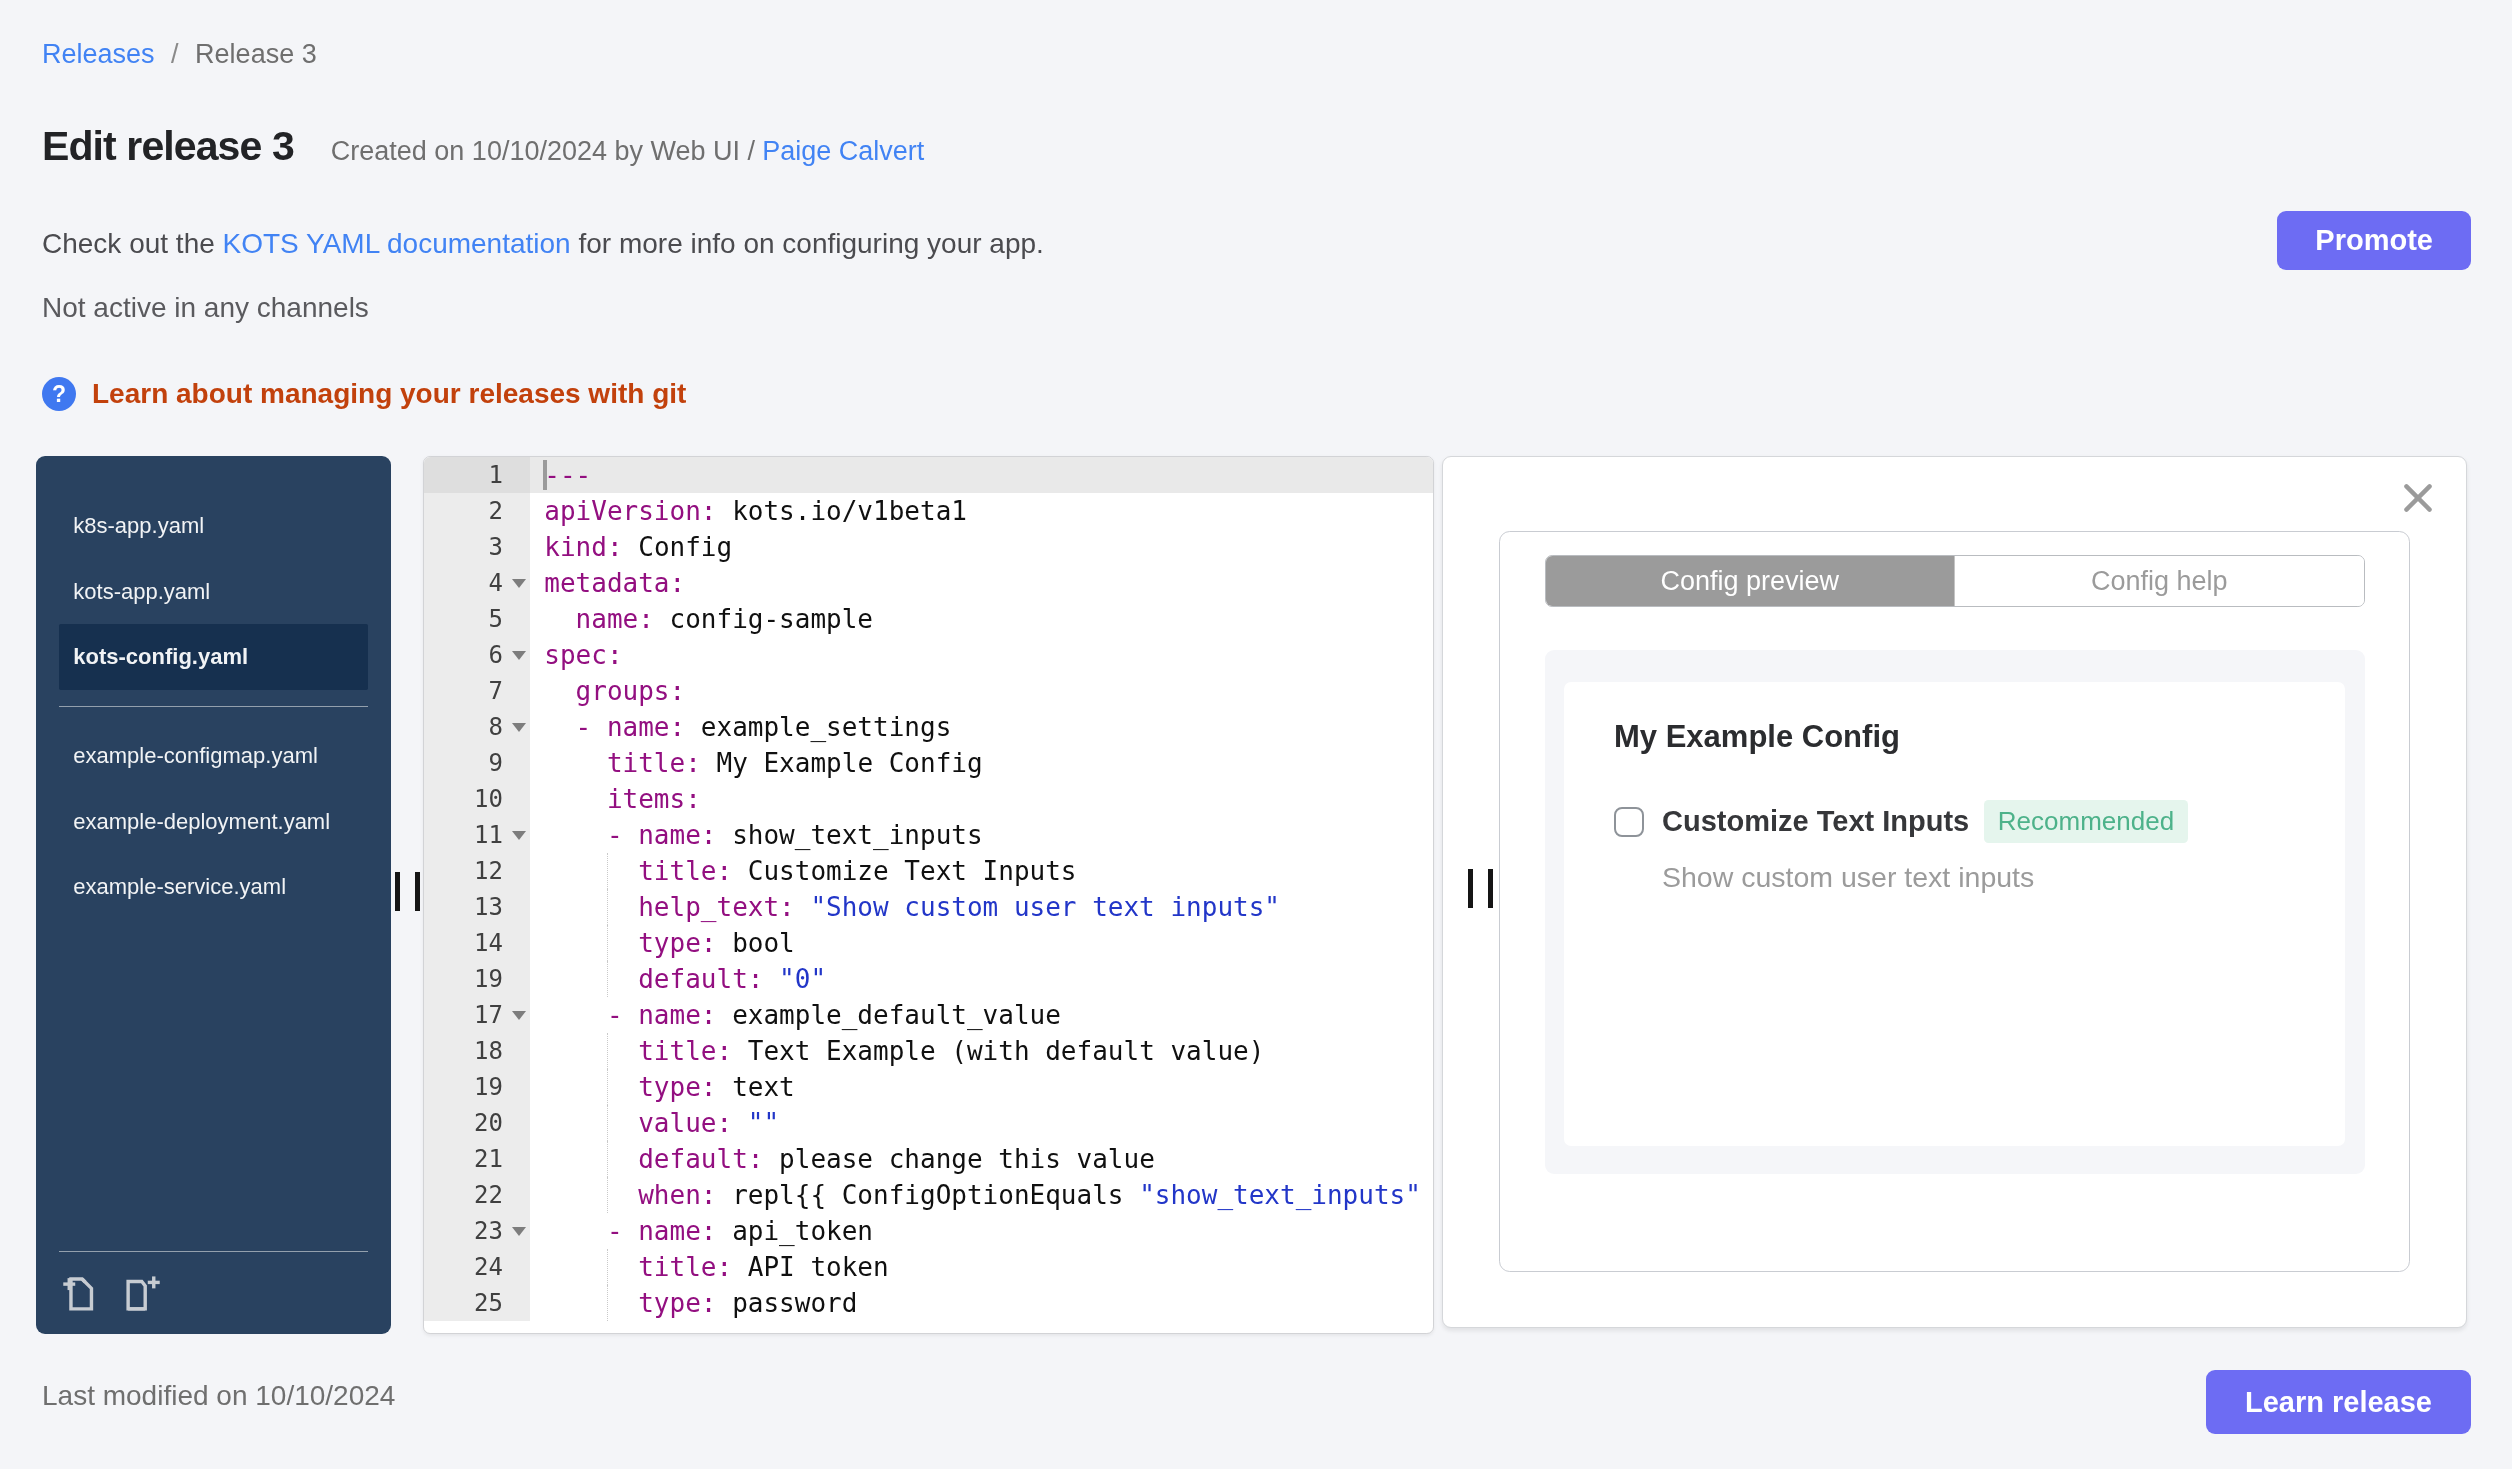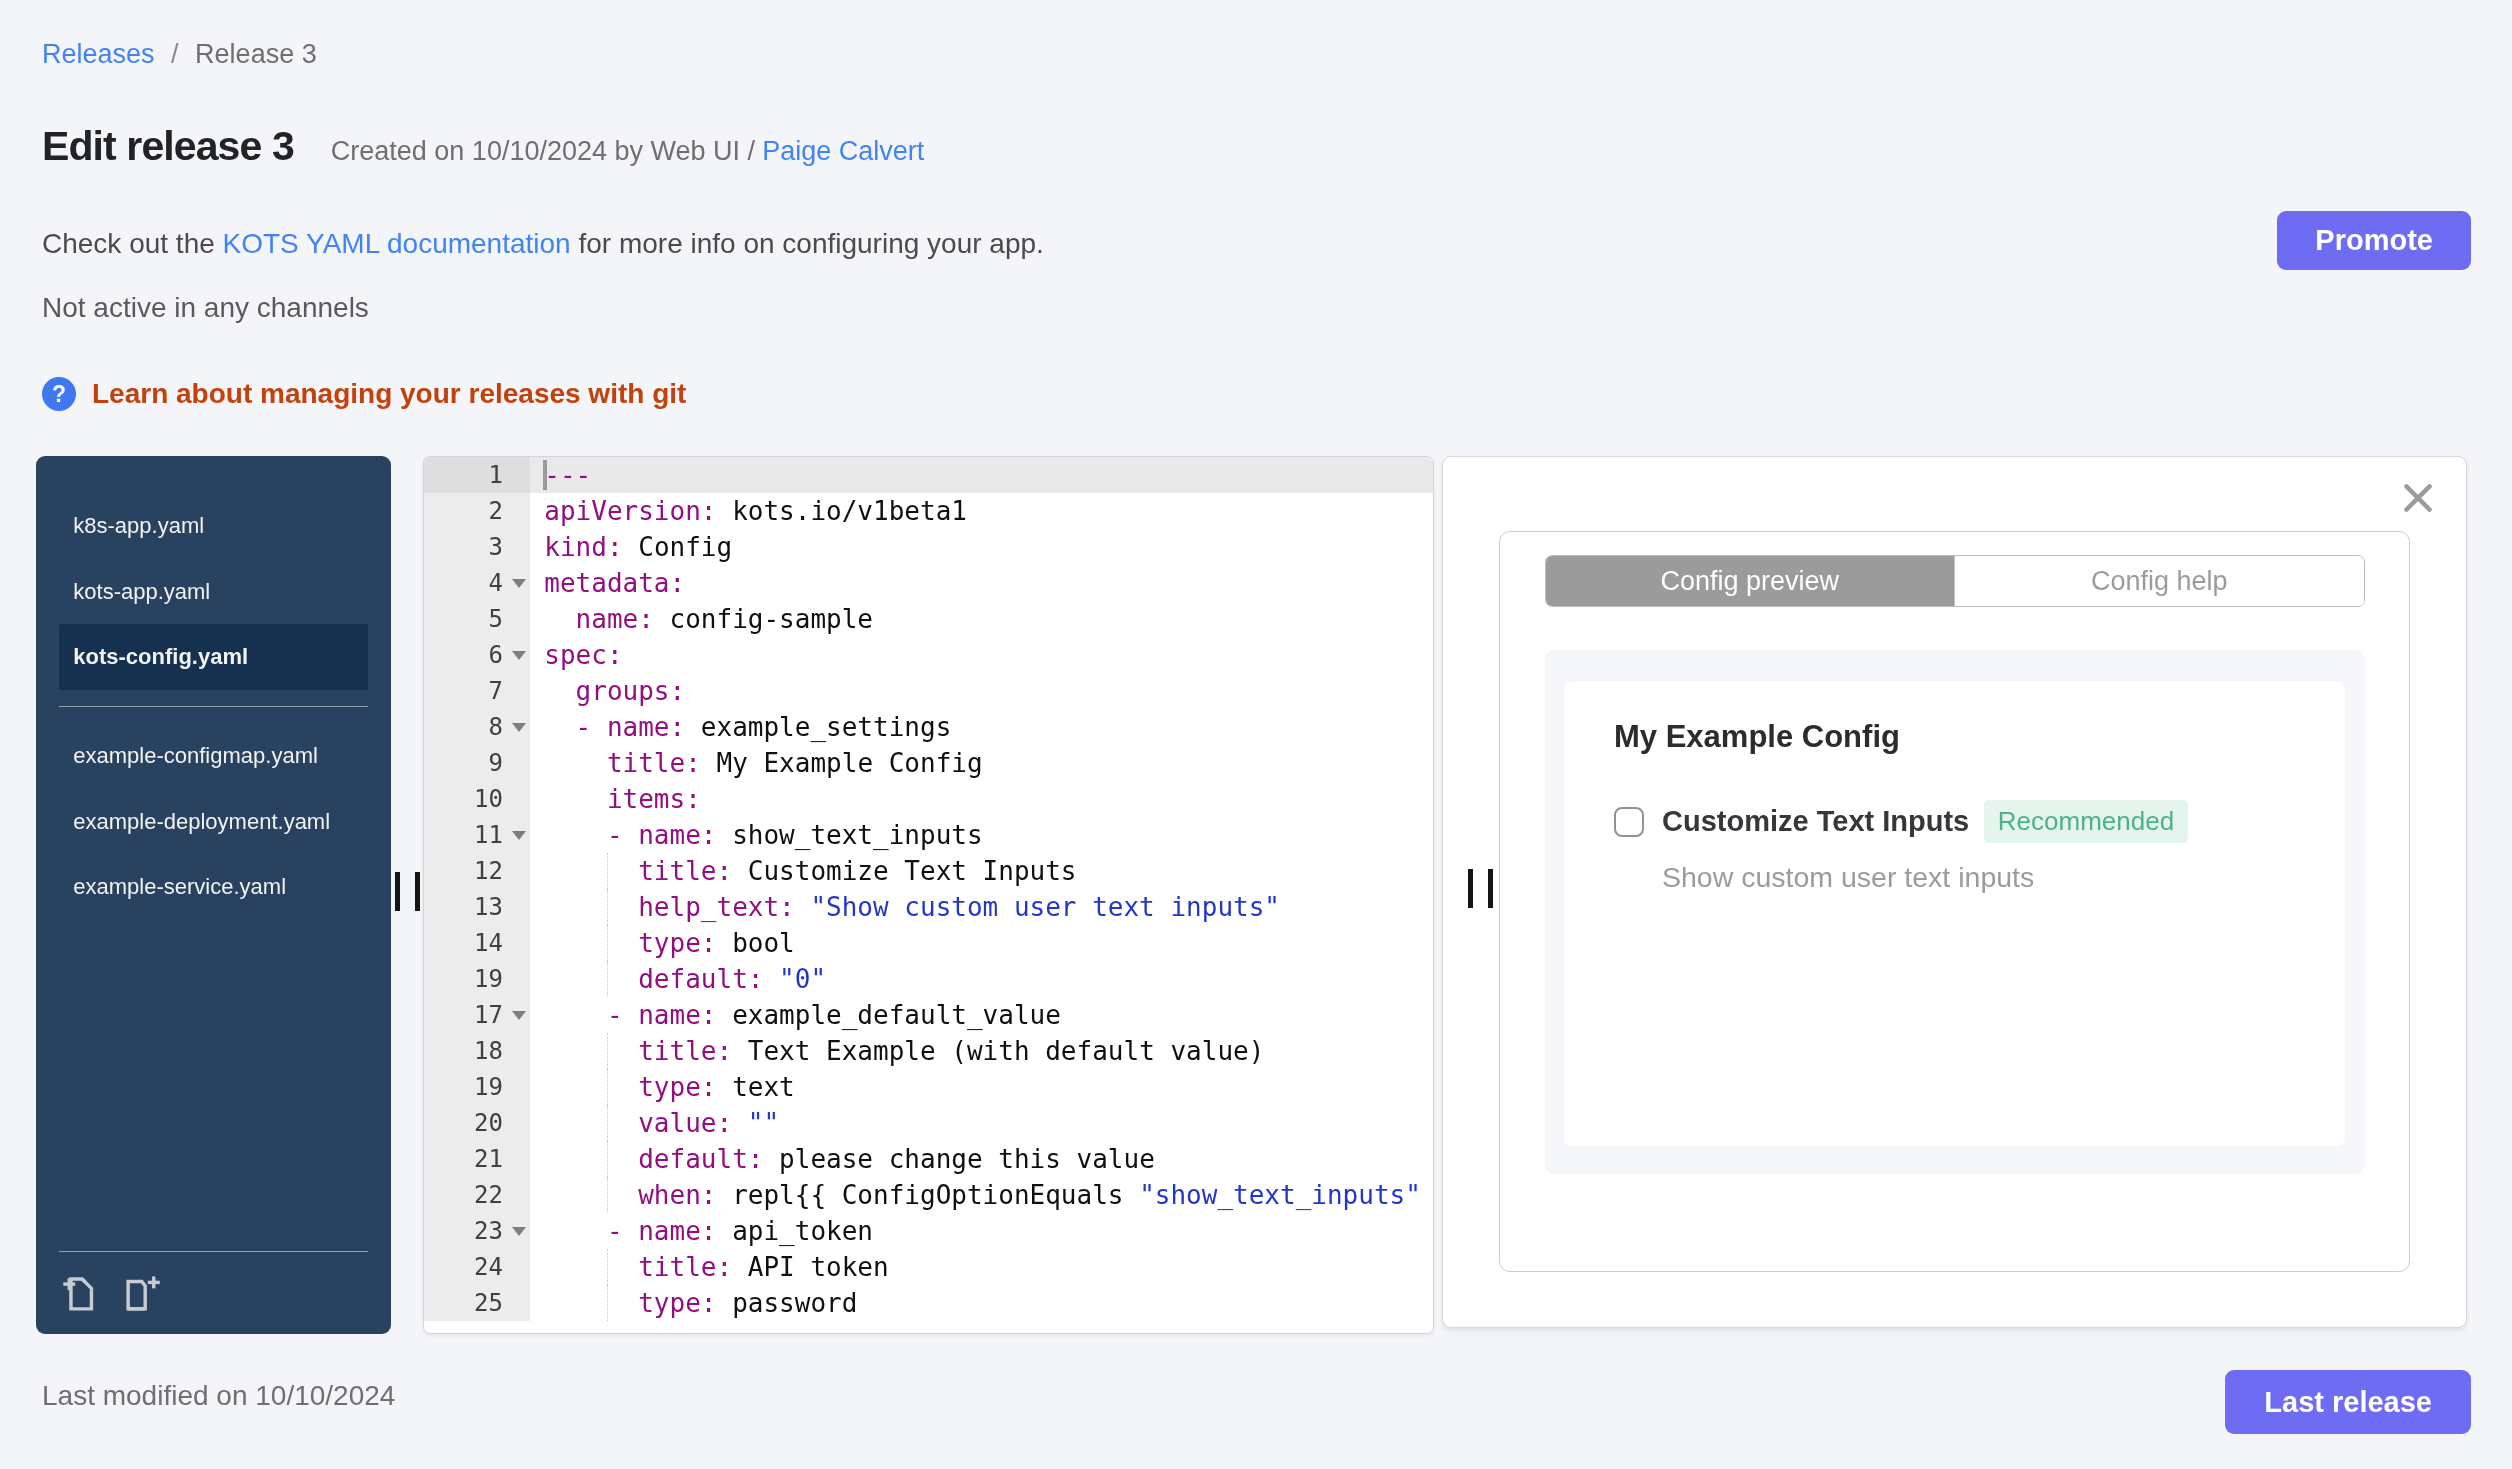--- a/index.html
+++ b/index.html
@@ -190,16 +190,16 @@
             <span class="item-label">Customize Text Inputs</span>
             <span class="badge">Recommended</span>
           </div>
           <div class="item-help">Show custom user text inputs</div>
         </div>
       </div>
     </div>
   </div>
 
   <div class="last-modified">Last modified on 10/10/2024</div>
-  <button class="btn save-btn">Last release</button>
+  <button class="btn save-btn">Learn release</button>
 
 </div>
 
 
 </body></html>

